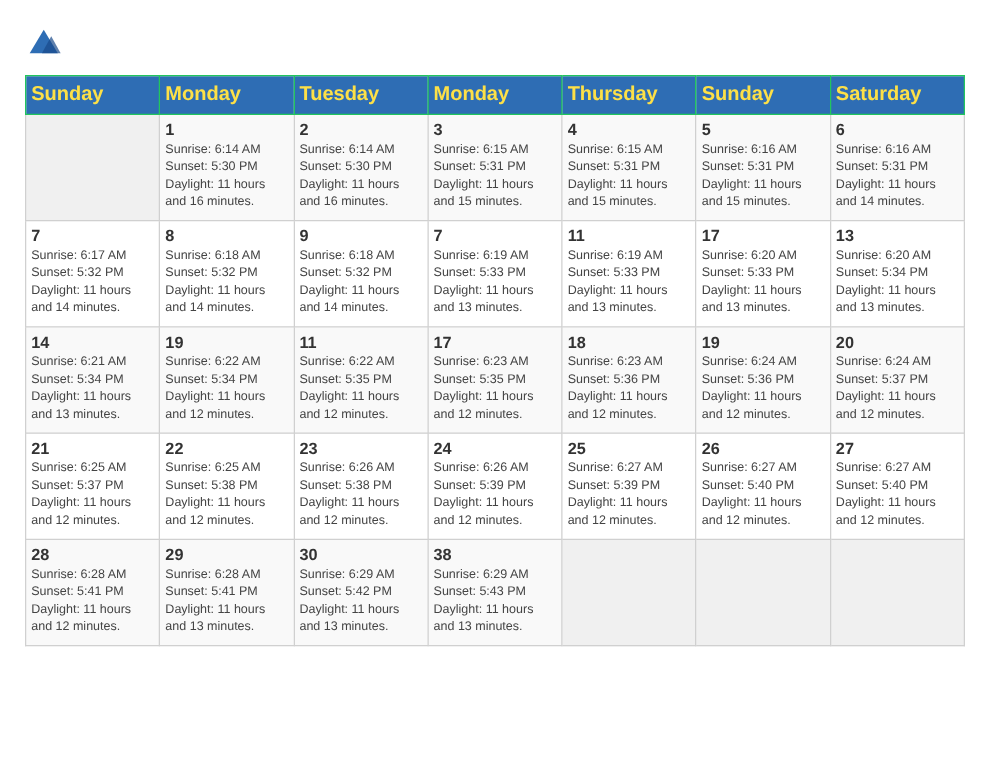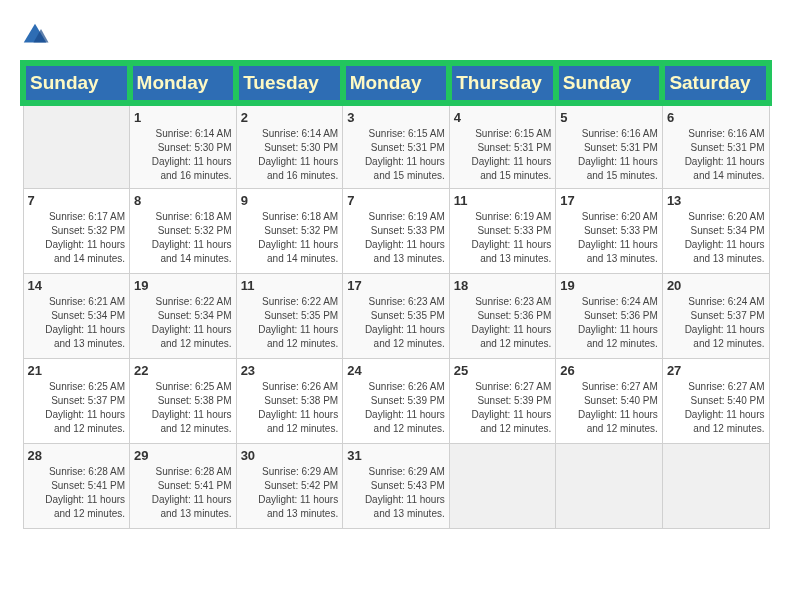--- a/index.html
+++ b/index.html
@@ -46,25 +46,25 @@
       font-size: 16px;
       color: #555;
     }
     table {
       width: 100%;
       border-collapse: collapse;
       table-layout: fixed;
     }
     thead th {
       background-color: #2e6db4;
-      color: #fef9c3;
+      color: #fde047;
       padding: 6px 4px;
-      font-size: 19px;
+      font-size: 16px;
       text-align: left;
-      border: 6px solid #22c55e;
+      border: 1px solid #22c55e;
     }
     tbody td {
       border: 1px solid #d0d0d0;
       vertical-align: top;
       padding: 4px;
       font-size: 10.5px;
       color: #333;
       height: 85px;
     }
     tbody tr:nth-child(odd) {
@@ -77,21 +77,20 @@
       font-size: 13px;
       font-weight: bold;
       color: #333;
       display: block;
       margin-bottom: 2px;
     }
     .day-info {
       font-size: 10px;
       color: #444;
       line-height: 1.4;
-      text-align: right;
     }
     .empty-cell {
       background-color: #f0f0f0 !important;
     }
   </style>
 </head>
 <body>
 
 <div class="header">
   <div class="logo">
@@ -247,21 +246,21 @@
         </td>
         <td>
           <span class="day-number">29</span>
           <div class="day-info">Sunrise: 6:28 AM<br>Sunset: 5:41 PM<br>Daylight: 11 hours and 13 minutes.</div>
         </td>
         <td>
           <span class="day-number">30</span>
           <div class="day-info">Sunrise: 6:29 AM<br>Sunset: 5:42 PM<br>Daylight: 11 hours and 13 minutes.</div>
         </td>
         <td>
-          <span class="day-number">31</span>
+          <span class="day-number">38</span>
           <div class="day-info">Sunrise: 6:29 AM<br>Sunset: 5:43 PM<br>Daylight: 11 hours and 13 minutes.</div>
         </td>
         <td class="empty-cell"></td>
         <td class="empty-cell"></td>
         <td class="empty-cell"></td>
       </tr>
     </tbody>
 </table>
 
 </body></html>

